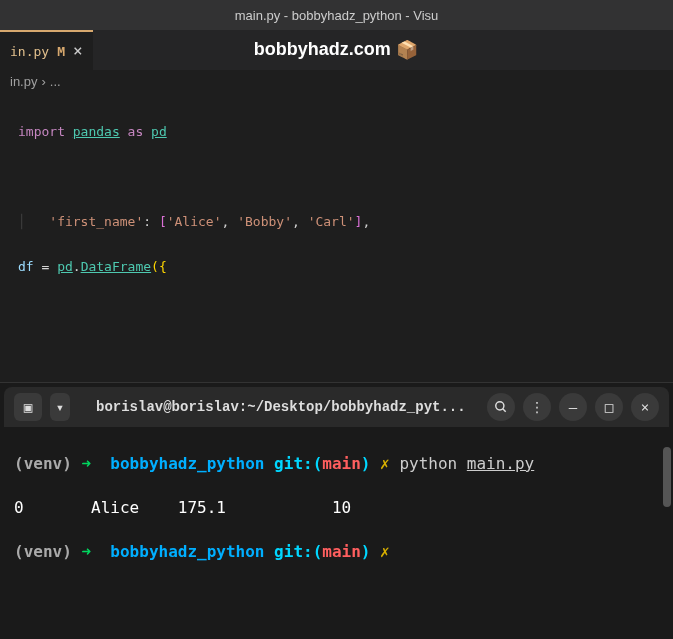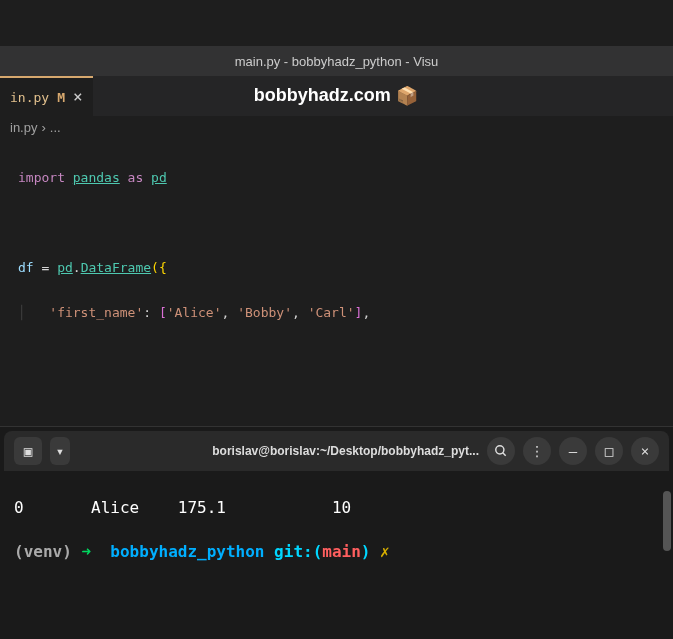--- a/index.html
+++ b/index.html
@@ -1,19 +1,19 @@
 <!DOCTYPE html>
 <html><head>
 <meta charset="utf-8">
 <style>
   * { margin: 0; padding: 0; box-sizing: border-box; }
   html, body { width: 673px; height: 639px; overflow: hidden; font-family: 'Consolas', 'Monaco', monospace; }
   body { background: #1e1e1e; color: #d4d4d4; display: flex; flex-direction: column; }
 
-  .title-bar { height: 30px; background: #323233; display: flex; align-items: center; justify-content: center; color: #cccccc; font-size: 13px; font-family: sans-serif; margin-top: 46px; }
+  .title-bar { height: 30px; background: #323233; display: flex; align-items: center; justify-content: center; color: #cccccc; font-size: 13px; font-family: sans-serif; }
 
   .tabs-row { height: 40px; background: #252526; display: flex; align-items: center; position: relative; }
   .tab { height: 100%; display: flex; align-items: center; padding: 0 10px; gap: 8px; font-size: 13px; cursor: pointer; }
   .tab.active { background: #1e1e1e; border-top: 2px solid #d7a86e; }
   .tab .filename { color: #e2c08d; }
   .tab .modified { color: #d7a86e; font-weight: bold; }
   .tab .close { color: #cccccc; font-size: 16px; line-height: 1; }
   .watermark { position: absolute; left: 50%; transform: translateX(-50%); color: #fff; font-weight: bold; font-size: 18px; font-family: sans-serif; display: flex; align-items: flex-start; gap: 6px; }
   .watermark .cube { font-size: 18px; }
 
@@ -30,21 +30,21 @@
   .pun { color: #d4d4d4; }
   .br1 { color: #ffd700; }
   .br2 { color: #da70d6; }
   .str { color: #ce9178; }
   .indent { color: #404040; }
 
   .terminal-wrap { background: #1a1a1a; border-top: 1px solid #333; display: flex; flex-direction: column; }
   .term-header { height: 40px; display: flex; align-items: center; padding: 0 10px; gap: 8px; background: #2a2a2a; border-radius: 8px 8px 0 0; margin: 4px 4px 0 4px; }
   .term-btn { width: 28px; height: 28px; border-radius: 6px; background: #3a3a3a; display: flex; align-items: center; justify-content: center; cursor: pointer; color: #ddd; font-size: 14px; }
   .term-btn.round { border-radius: 50%; width: 28px; height: 28px; }
-  .term-title { flex: 1; color: #ddd; font-size: 12px; font-family: Liberation Sans, sans-serif; font-weight: bold; padding-left: 18px; overflow: hidden; text-overflow: ellipsis; white-space: nowrap; text-align: right; }
+  .term-title { flex: 1; color: #ddd; font-size: 14px; font-family: Liberation Mono, monospace; font-weight: bold; padding-left: 18px; overflow: hidden; text-overflow: ellipsis; white-space: nowrap; }
   .term-body { padding: 4px 10px 10px 14px; font-size: 16px; line-height: 22px; white-space: pre; font-weight: bold; position: relative; }
   .term-scroll { position: absolute; right: 2px; top: 20px; width: 8px; height: 60px; background: #555; border-radius: 4px; }
 
   .t-venv  { color: #aaaaaa; }
   .t-arrow { color: #00d75f; }
   .t-dir   { color: #00afff; font-weight: bold; }
   .t-git   { color: #00d7ff; }
   .t-gitc  { color: #00d7ff; }
   .t-branch{ color: #ff5f5f; }
   .t-x     { color: #d7af00; }
@@ -73,22 +73,22 @@
 
 <div class="breadcrumbs">
   <span>in.py</span>
   <span>›</span>
   <span>...</span>
 </div>
 
 <div class="editor">
 <div><span class="kw">import</span> <span class="mod">pandas</span> <span class="kw">as</span> <span class="mod">pd</span></div>
 <div> </div>
+<div><span class="indent">│   </span><span class="str">'first_name'</span><span class="pun">: </span><span class="br2">[</span><span class="str">'Alice'</span><span class="pun">, </span><span class="str">'Bobby'</span><span class="pun">, </span><span class="str">'Carl'</span><span class="br2">]</span><span class="pun">,</span></div>
 <div><span class="var">df</span> <span class="op">=</span> <span class="mod">pd</span><span class="pun">.</span><span class="cls">DataFrame</span><span class="br1">({</span></div>
-<div><span class="indent">│   </span><span class="str">'first_name'</span><span class="pun">: </span><span class="br2">[</span><span class="str">'Alice'</span><span class="pun">, </span><span class="str">'Bobby'</span><span class="pun">, </span><span class="str">'Carl'</span><span class="br2">]</span><span class="pun">,</span></div>
 
 
 
 
 
 
 
 
 
 
@@ -106,17 +106,18 @@
           <circle cx="10" cy="10" r="7"></circle>
           <line x1="20" y1="20" x2="15" y2="15"></line>
         </svg>
     </div>
     <div class="term-btn round">⋮</div>
     <div class="term-btn round">–</div>
     <div class="term-btn round">□</div>
     <div class="term-btn round">×</div>
   </div>
   <div class="term-body">
+<div><span class="t-venv">(venv)</span> <span class="t-arrow">➜</span>  <span class="t-dir">bobbyhadz_python</span> <span class="t-git">git:(</span><span class="t-branch">main</span><span class="t-gitc">)</span> <span class="t-x">✗</span> <span class="t-cmd">python</span> <span class="t-cmd t-under">main.py</span></div>
 <div class="t-out">0       Alice    175.1           10</div>
 <div><span class="t-venv">(venv)</span> <span class="t-arrow">➜</span>  <span class="t-dir">bobbyhadz_python</span> <span class="t-git">git:(</span><span class="t-branch">main</span><span class="t-gitc">)</span> <span class="t-x">✗</span></div>
     <div class="term-scroll"></div>
   </div>
 </div>
 
 </body></html>

